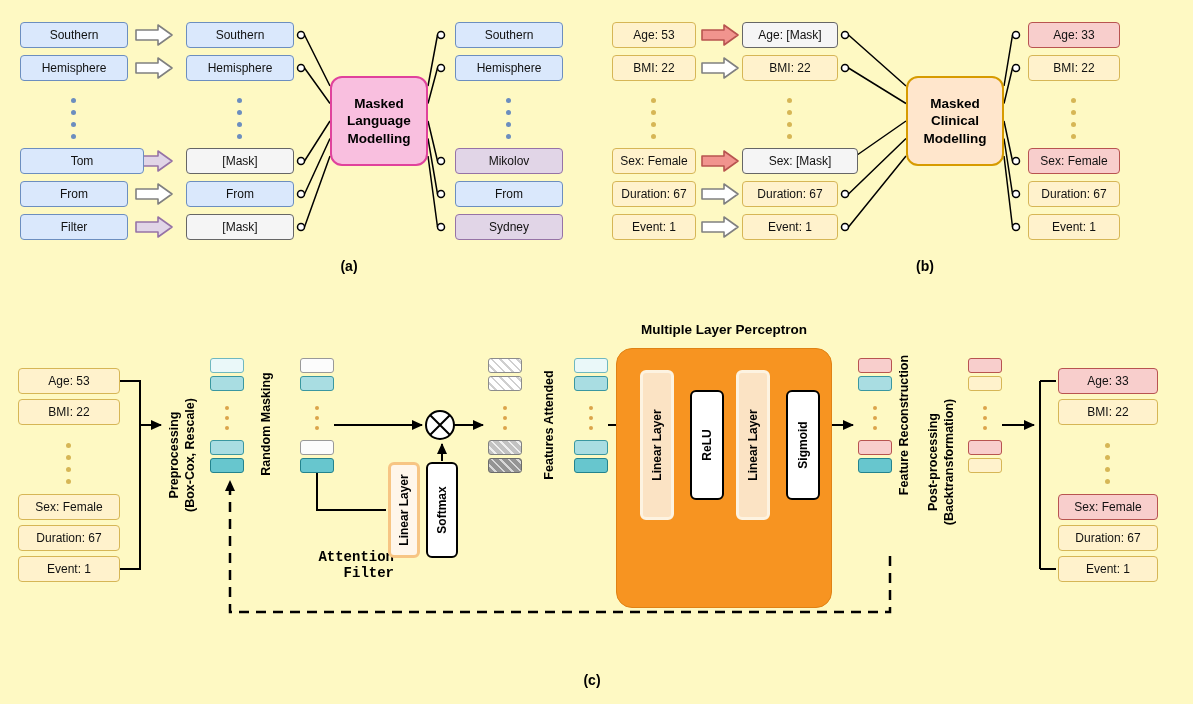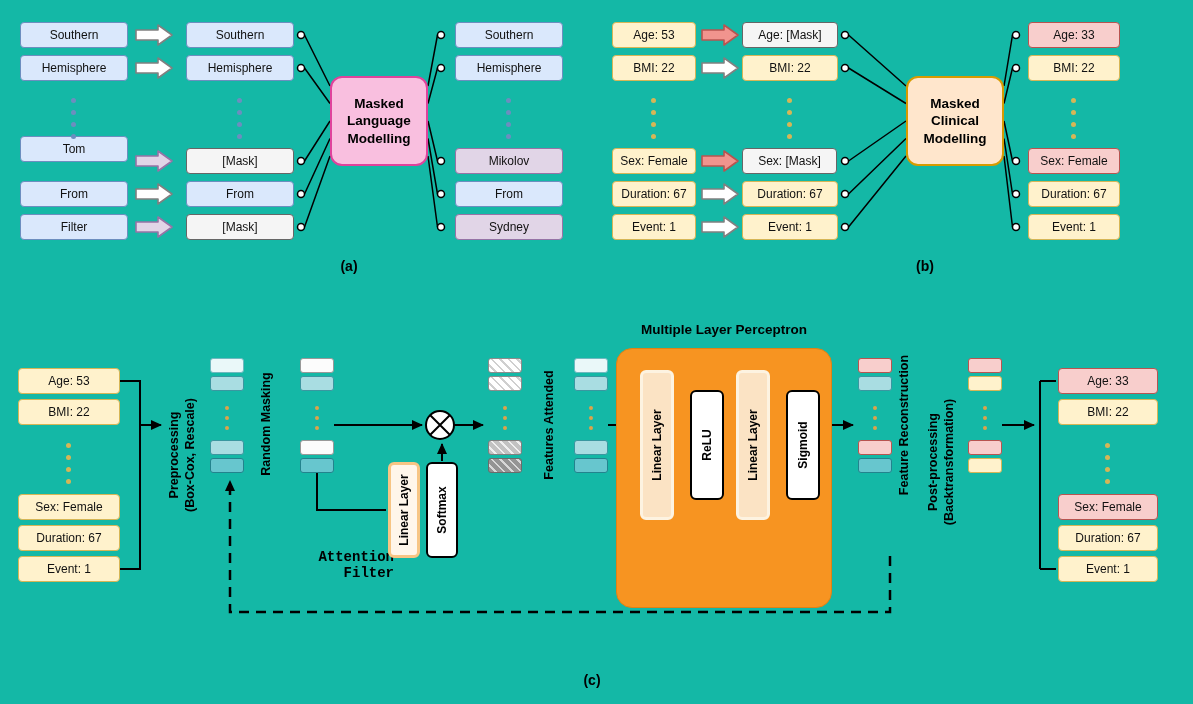--- a/index.html
+++ b/index.html
@@ -1,17 +1,17 @@
 <!DOCTYPE html>
 <html><head>
 <meta charset="utf-8">
 <style>
   * {margin:0; padding:0; box-sizing:border-box;}
   html,body {background:#fff; font-family:"Liberation Sans", sans-serif;}
-  #canvas {position:relative; width:1193px; height:704px; background:#14b8a6; overflow:hidden;}
+  #canvas {position:relative; width:1193px; height:704px; background:#fef9c3; overflow:hidden;}
   #wires {position:absolute; left:0; top:0; z-index:1;}
 
   .tok {position:absolute; height:26px; border:1px solid; border-radius:4px; display:flex;
         align-items:center; justify-content:center; font-size:12px; color:#111; z-index:2; background:#fff;}
   .c-blue   {background:#dae8fc; border-color:#6c8ebf;}
   .c-purple {background:#e1d5e7; border-color:#9673a6;}
   .c-gray   {background:#f5f5f5; border-color:#666666;}
   .c-yellow {background:#fff2cc; border-color:#d6b656;text-align:right;}
   .c-red    {background:#f8cecc; border-color:#b85450;}
 
@@ -134,21 +134,21 @@
       <path d="M890,556 L890,612 L230,612 L230,481" marker-end="url(#ah)" stroke-dasharray="10 7" stroke-width="2.5"></path>
     </g>
     <g stroke="#000" stroke-width="2">
       <circle cx="440" cy="425" r="14" fill="#fff"></circle>
       <path d="M430,415 L450,435 M430,435 L450,415" fill="none"></path>
     </g>
   </svg>
 
   <div class="tok c-blue" style="left:20px;top:22px;width:108px;">Southern</div>
   <div class="tok c-blue" style="left:20px;top:55px;width:108px;">Hemisphere</div>
-  <div class="tok c-blue" style="left:20px;top:136px;width:108px;">Tom</div>
+  <div class="tok c-blue" style="left:20px;top:148px;width:124px;">Tom</div>
   <div class="tok c-blue" style="left:20px;top:181px;width:108px;">From</div>
   <div class="tok c-blue" style="left:20px;top:214px;width:108px;">Filter</div>
   <div class="dots dots-lg dots-blue" style="left:71px;top:94px;">
       <i></i>
       <i></i>
       <i></i>
       <i></i>
     </div>
 
   <div class="tok c-blue" style="left:186px;top:22px;width:108px;">Southern</div>
@@ -188,21 +188,21 @@
   <div class="tok c-yellow" style="left:612px;top:214px;width:84px;">Event: 1</div>
   <div class="dots dots-lg dots-yellow" style="left:651px;top:94px;">
       <i></i>
       <i></i>
       <i></i>
       <i></i>
     </div>
 
   <div class="tok c-gray" style="left:742px;top:22px;width:96px;">Age: [Mask]</div>
   <div class="tok c-yellow" style="left:742px;top:55px;width:96px;">BMI: 22</div>
-  <div class="tok c-gray" style="left:742px;top:148px;width:95px;">Sex: [Mask]</div>
+  <div class="tok c-gray" style="left:742px;top:148px;width:116px;">Sex: [Mask]</div>
   <div class="tok c-yellow" style="left:742px;top:181px;width:96px;">Duration: 67</div>
   <div class="tok c-yellow" style="left:742px;top:214px;width:96px;">Event: 1</div>
   <div class="dots dots-lg dots-yellow" style="left:787px;top:94px;">
       <i></i>
       <i></i>
       <i></i>
       <i></i>
     </div>
 
   <div class="model model-b" style="left:906px;top:76px;width:98px;height:90px;">Masked

